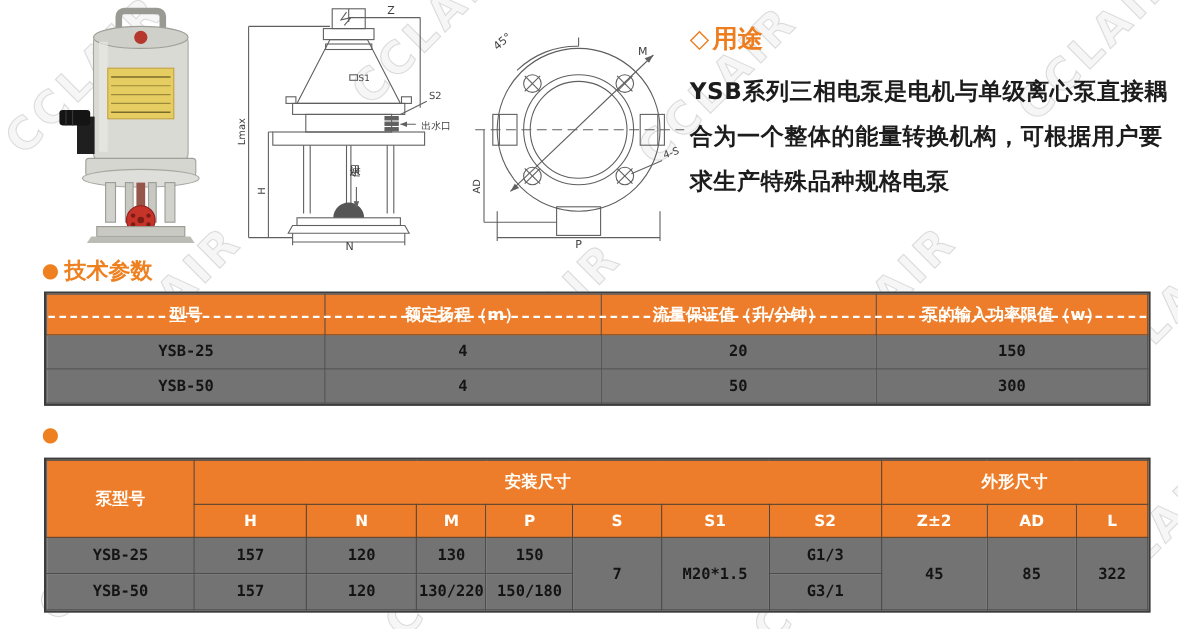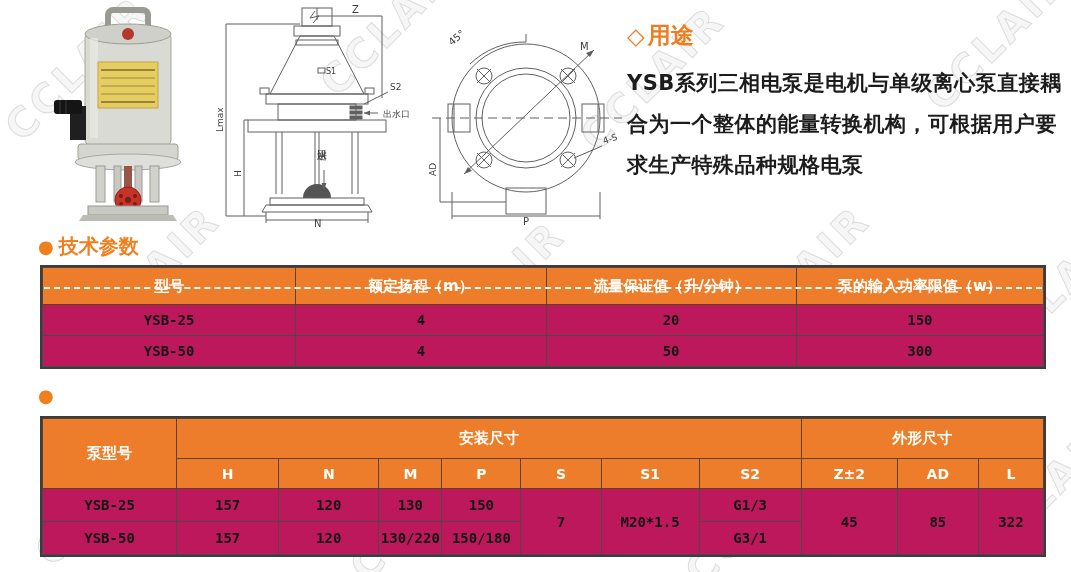--- a/index.html
+++ b/index.html
@@ -33,21 +33,21 @@
   
   .twrap { position:absolute; left:40px; width:1006px; border:2px solid #3c3c3c; background:#fff; }
   .t1wrap { top:265px; }
   .t2wrap { top:416px; }
   table.tbl { width:100%; border-collapse:collapse; table-layout:fixed; }
   table.tbl th {
     background:#ed7d2a; color:#fffdf8; font-weight:bold; font-size:15px;
     border:1px solid #5a4330; text-align:center; font-family:"DejaVu Sans", sans-serif;
   }
   table.tbl td {
-    background:#be185d; color:#141414; font-weight:bold; font-size:14px;
+    background:#737373; color:#141414; font-weight:bold; font-size:14px;
     border:1px solid #4a4a4a; text-align:center;
     font-family:"DejaVu Sans Mono", monospace;
   }
   .t1 th { height:37px; }
   .t1 td { height:31px; font-size:15px; }
   .t2 th.grp { height:40px; }
   .t2 th.sub { height:30px; font-size:14px; }
   .t2 td { height:33px; }
   td.yellow { background:#f7f2c5; }
   .dashline { position:absolute; left:2px; right:2px; top:20px;

